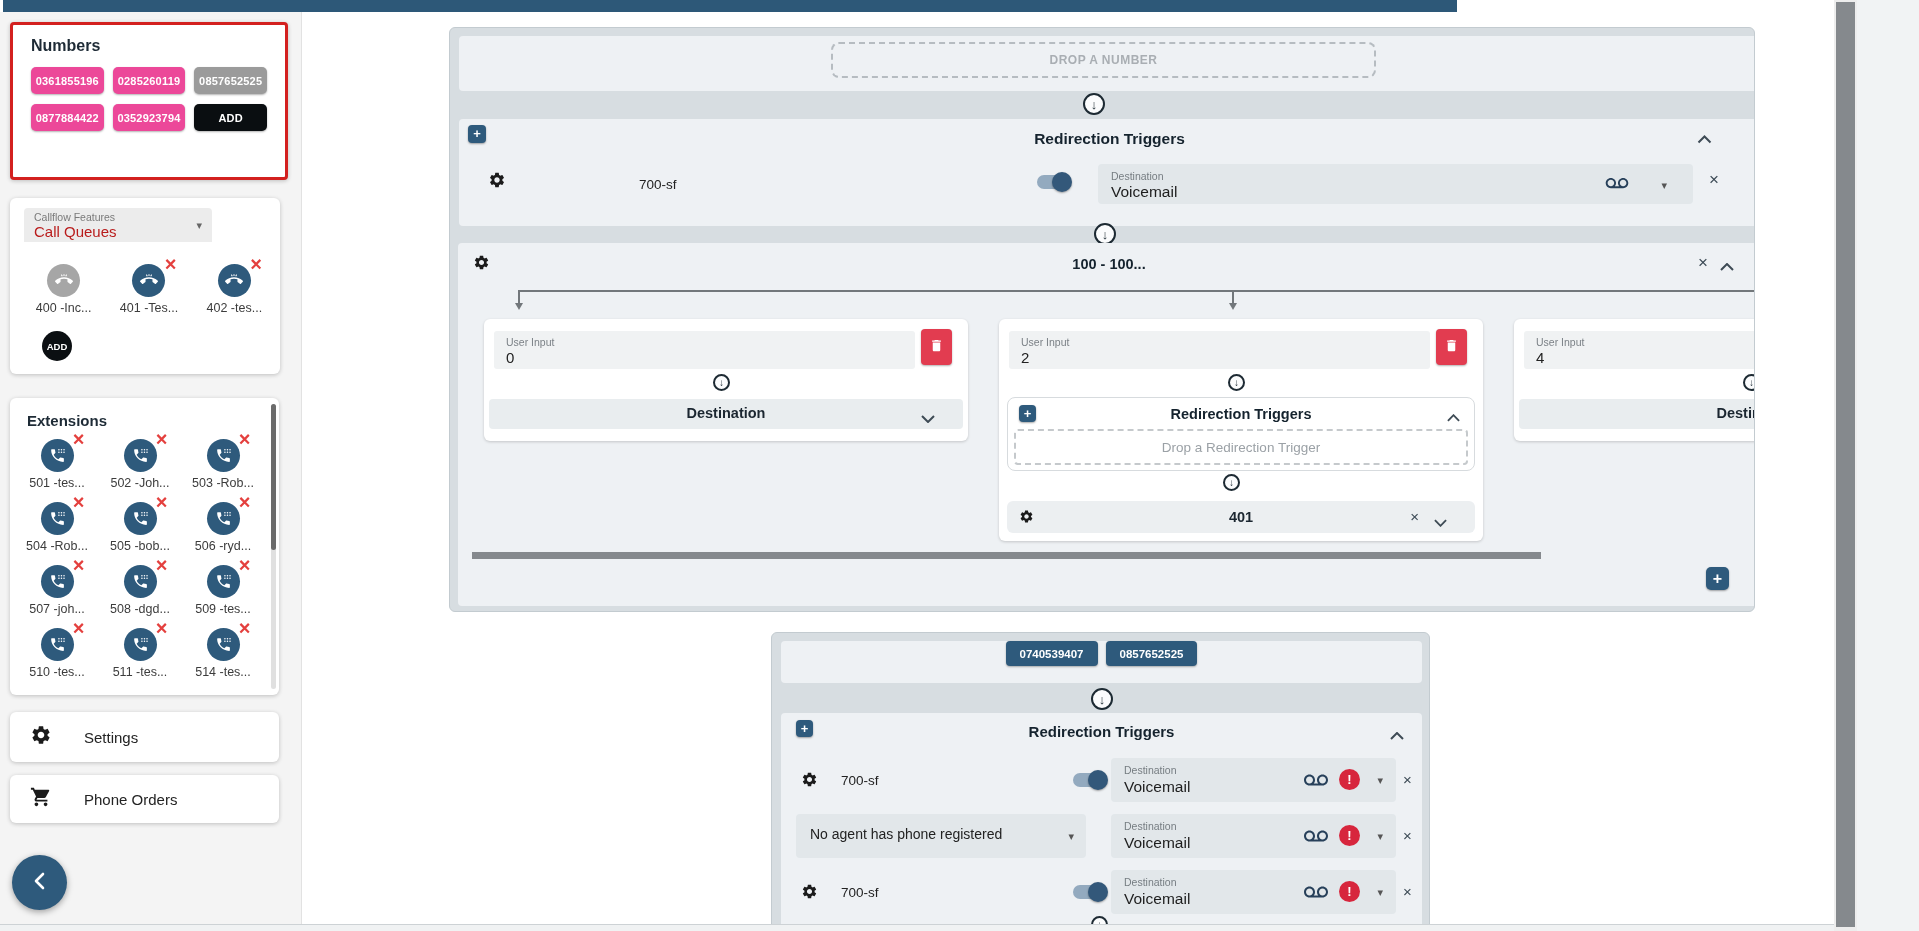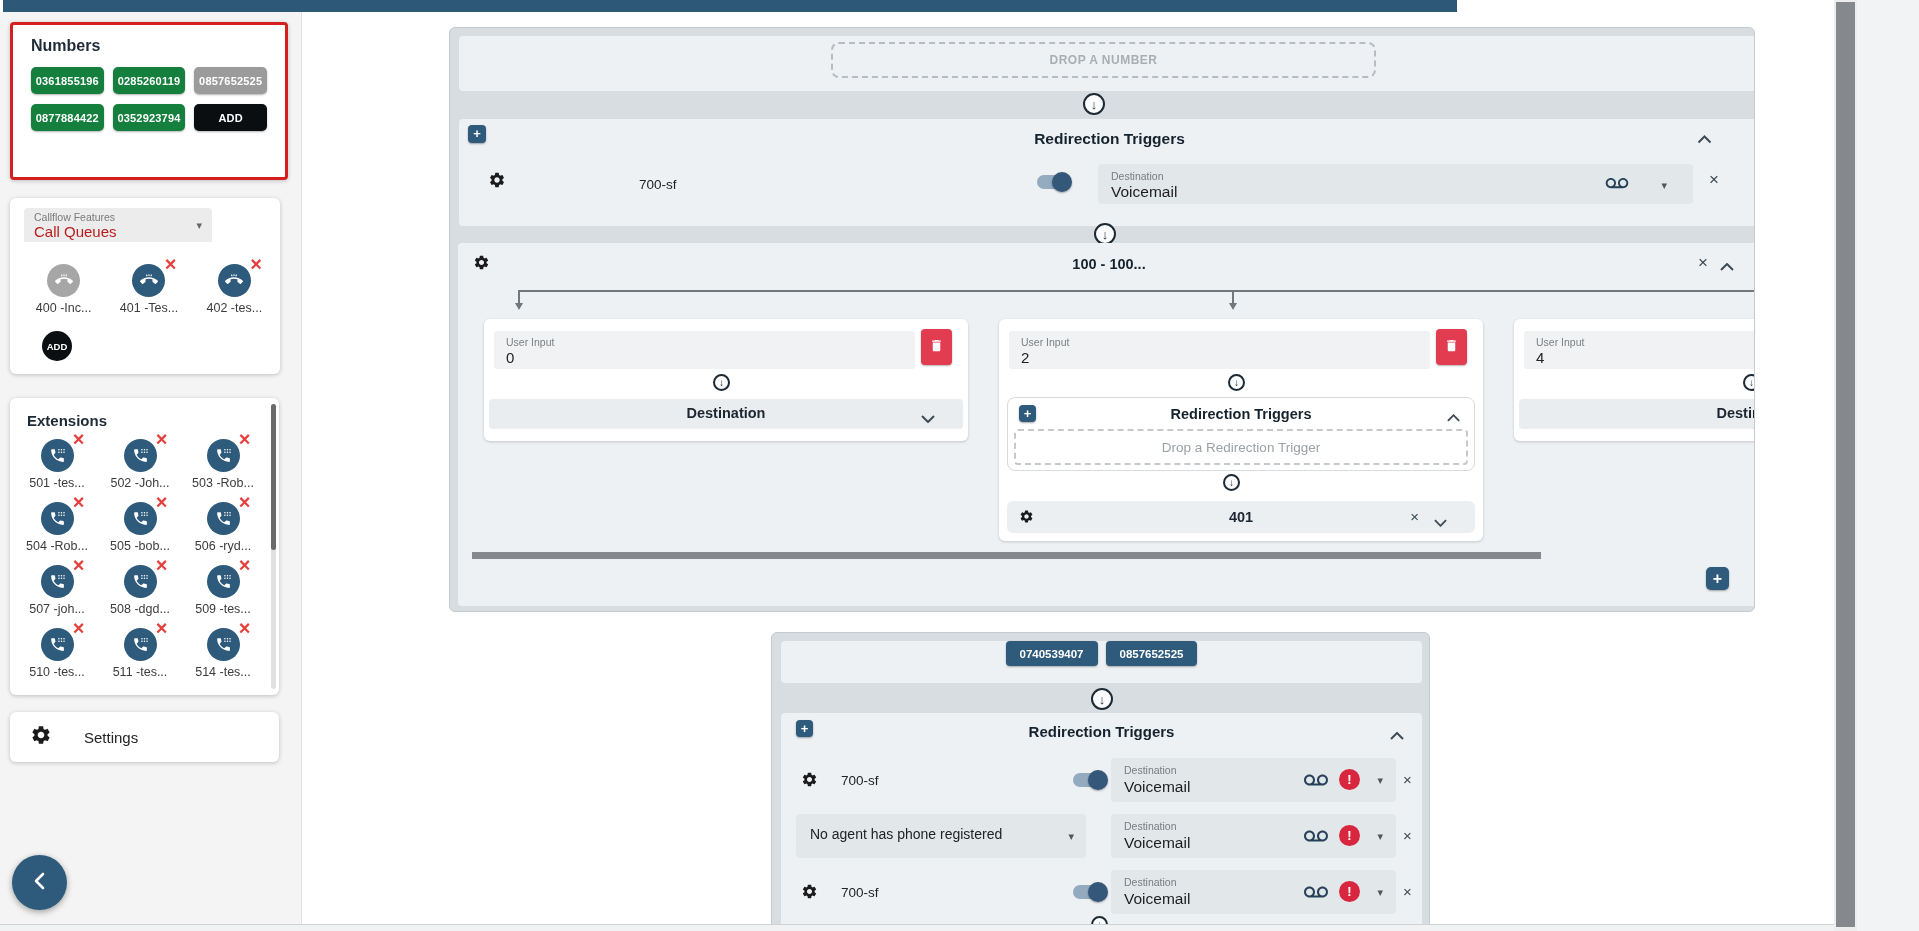--- a/index.html
+++ b/index.html
@@ -10,21 +10,21 @@
   
   .topbar { position:absolute; left:3px; top:0; width:1454px; height:12px; background:#2d5878; }
 
   
   .sidebar { position:absolute; left:0; top:12px; width:302px; height:913px; background:#f4f4f4; border-right:1px solid #e2e2e2; }
   .card { position:absolute; background:#fff; border-radius:6px; box-shadow:0 1px 4px rgba(0,0,0,.22); }
   .card-title { font-size:16px; font-weight:bold; color:#1e2b36; }
 
   .numbers-card { left:10px; top:10px; width:278px; height:158px; border:3px solid #d3201f; border-radius:4px; padding:12px 18px; }
   .chip-grid { display:grid; grid-template-columns:repeat(3,1fr); gap:10px 9px; margin-top:12px; }
-  .chip { height:27px; border:none; border-radius:5px; background:#15803d; color:#fff; font-family:inherit;
+  .chip { height:27px; border:none; border-radius:5px; background:#ec4899; color:#fff; font-family:inherit;
           font-size:11px; font-weight:bold; letter-spacing:.2px; cursor:pointer; box-shadow:0 1px 2px rgba(0,0,0,.3); }
   .chip--gray { background:#9b9b9b; }
   .chip--black { background:#0a0e11; }
 
   .callflow-card { left:10px; top:186px; width:270px; height:176px; padding:10px 14px; }
   .select-box { position:relative; width:188px; height:34px; background:#ececec; border-radius:4px 4px 0 0; padding:3px 10px; cursor:pointer; }
   .select-label { display:block; font-size:10.5px; color:#7a7a7a; }
   .select-value { display:block; font-size:15px; color:#b91c1c; margin-top:0px; }
   .select-caret { position:absolute; right:10px; top:11px; font-size:11px; color:#666; }
   .queue-row { display:flex; gap:22px; margin:22px 0 0 8px; }
@@ -417,20 +417,28 @@
 
     <section class="card row-card settings-card">
       <span>
         <svg width="22" height="22" viewBox="0 0 24 24">
             <path fill="#1b1b1b" d="M19.14 12.94c.04-.3.06-.61.06-.94 0-.32-.02-.64-.07-.94l2.03-1.58c.18-.14.23-.41.12-.61l-1.92-3.32c-.12-.22-.37-.29-.59-.22l-2.39.96c-.5-.38-1.03-.7-1.62-.94l-.36-2.54c-.04-.24-.24-.41-.48-.41h-3.84c-.24 0-.43.17-.47.41l-.36 2.54c-.59.24-1.13.57-1.62.94l-2.39-.96c-.22-.08-.47 0-.59.22L2.74 8.87c-.12.21-.08.47.12.61l2.03 1.58c-.05.3-.09.63-.09.94s.02.64.07.94l-2.03 1.58c-.18.14-.23.41-.12.61l1.92 3.32c.12.22.37.29.59.22l2.39-.96c.5.38 1.03.7 1.62.94l.36 2.54c.05.24.24.41.48.41h3.84c.24 0 .44-.17.47-.41l.36-2.54c.59-.24 1.13-.56 1.62-.94l2.39.96c.22.08.47 0 .59-.22l1.92-3.32c.12-.22.07-.47-.12-.61l-2.01-1.58zM12 15.6c-1.98 0-3.6-1.62-3.6-3.6s1.62-3.6 3.6-3.6 3.6 1.62 3.6 3.6-1.62 3.6-3.6 3.6z"></path>
           </svg>
       </span>
       <span class="row-card-label">Settings</span>
     </section>
 
+    <section class="card row-card orders-card">
+      <span>
+        <svg width="22" height="22" viewBox="0 0 24 24">
+            <path fill="#1b1b1b" d="M7 18c-1.1 0-1.99.9-1.99 2S5.9 22 7 22s2-.9 2-2-.9-2-2-2zM1 2v2h2l3.6 7.59-1.35 2.45c-.16.28-.25.61-.25.96 0 1.1.9 2 2 2h12v-2H7.42c-.14 0-.25-.11-.25-.25l.03-.12.9-1.63h7.45c.75 0 1.41-.41 1.75-1.03l3.58-6.49c.08-.14.12-.31.12-.47 0-.55-.45-1-1-1H5.21l-.94-2H1zm16 16c-1.1 0-1.99.9-1.99 2s.89 2 1.99 2 2-.9 2-2-.9-2-2-2z"></path>
+          </svg>
+      </span>
+      <span class="row-card-label">Phone Orders</span>
+    </section>
 
     <button class="collapse-btn">
       <span>
         <svg width="13" height="18" viewBox="0 0 13 18">
             <polyline points="10,2 3,9 10,16" fill="none" stroke="#fff" stroke-width="2.6" stroke-linecap="round" stroke-linejoin="round"></polyline>
           </svg>
       </span>
     </button>
   </aside>
 

